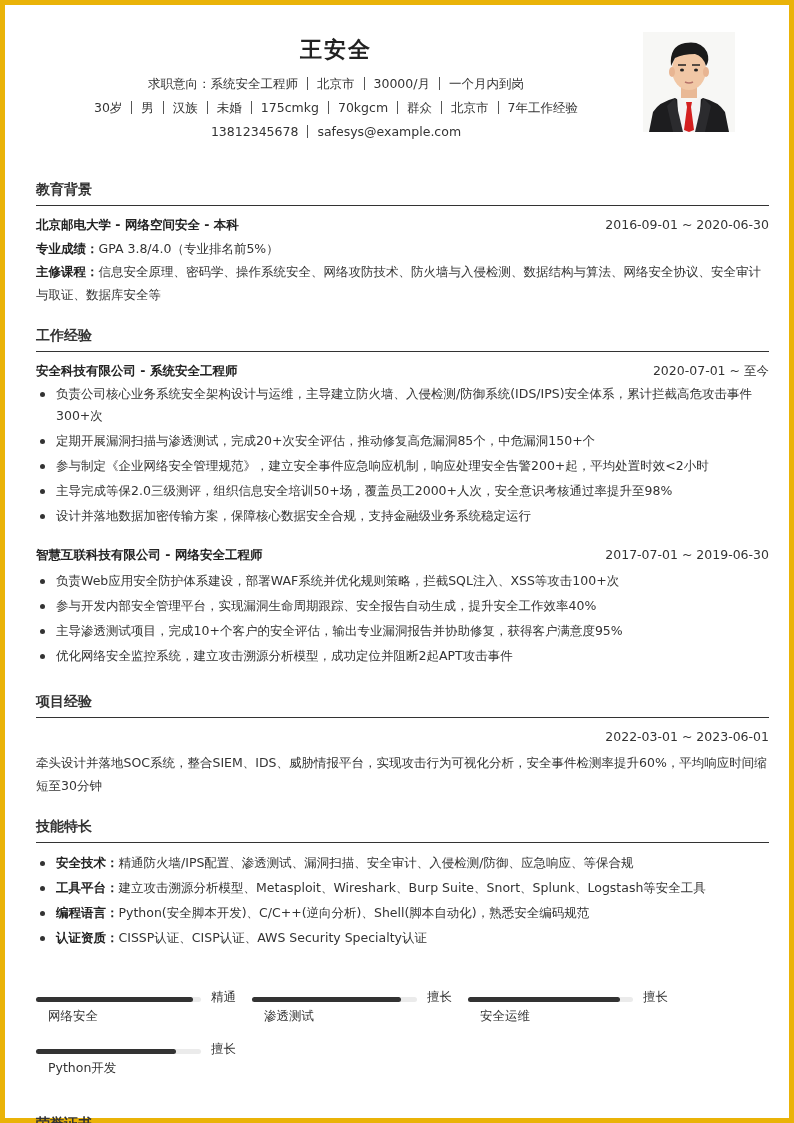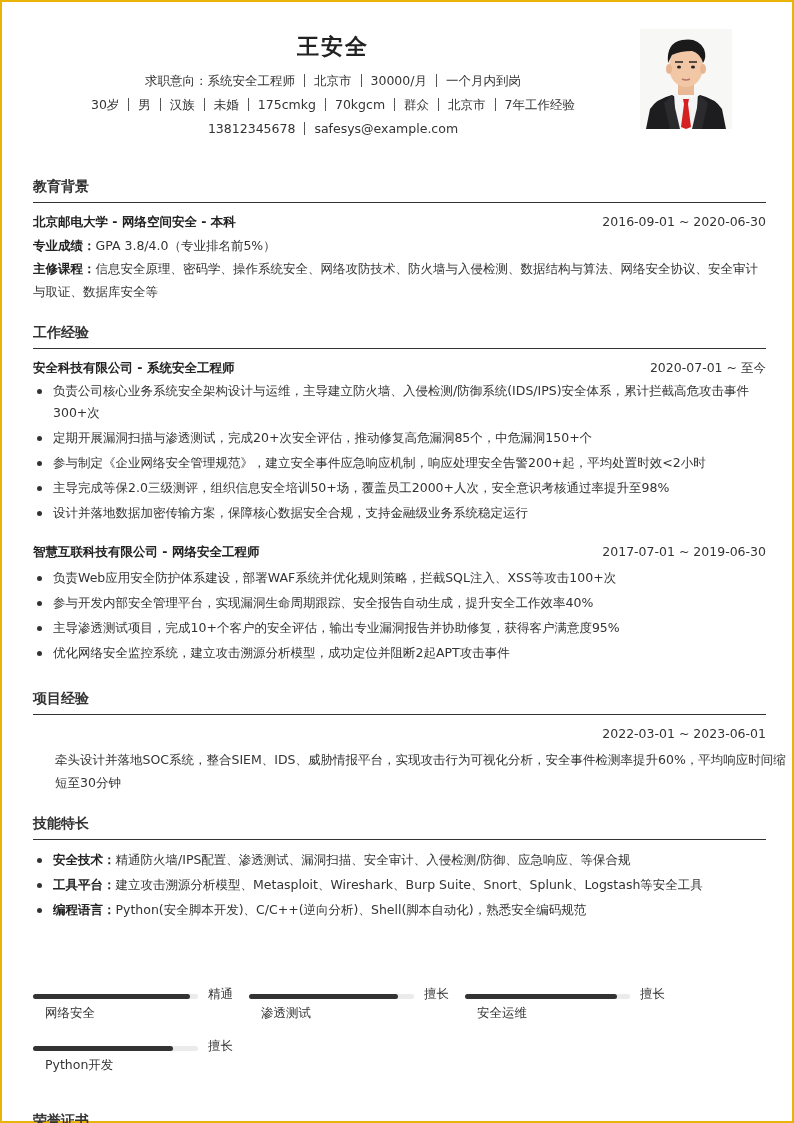--- a/index.html
+++ b/index.html
@@ -5,21 +5,21 @@
   * { box-sizing: border-box; margin: 0; padding: 0; }
   html, body { width: 794px; height: 1123px; overflow: hidden; background: #ffffff; }
   body {
     font-family: "DejaVu Sans", "Liberation Sans", sans-serif;
     color: #333333;
     font-size: 12.5px;
     position: relative;
   }
   .page {
     position: absolute; left: 0; top: 0; width: 794px; height: 1123px;
-    border: 2px solid #eab308;
+    border: 5px solid #eab308;
   }
   
   .header { position: absolute; left: 0; top: 0; width: 794px; height: 150px; }
   .name {
     position: absolute; left: 0; width: 662px; top: 30px;
     text-align: center; font-size: 22px; font-weight: bold; color: #222;
     letter-spacing: 2px;
   }
   .info-line {
     position: absolute; left: 0; width: 662px; text-align: center;
@@ -157,27 +157,28 @@
     <li>负责Web应用安全防护体系建设，部署WAF系统并优化规则策略，拦截SQL注入、XSS等攻击100+次</li>
     <li>参与开发内部安全管理平台，实现漏洞生命周期跟踪、安全报告自动生成，提升安全工作效率40%</li>
     <li>主导渗透测试项目，完成10+个客户的安全评估，输出专业漏洞报告并协助修复，获得客户满意度95%</li>
     <li>优化网络安全监控系统，建立攻击溯源分析模型，成功定位并阻断2起APT攻击事件</li>
   </ul>
 
   <div class="section-title" style="top:688px;">项目经验</div>
   <div class="row" style="top:724px;">
     <span class="right">2022-03-01 ~ 2023-06-01</span>
   </div>
-  <div class="para" style="top:746px;margin-left:22px;">牵头设计并落地SOC系统，整合SIEM、IDS、威胁情报平台，实现攻击行为可视化分析，安全事件检测率提升60%，平均响应时间缩短至30分钟</div>
+  <div class="para" style="top:746px;">牵头设计并落地SOC系统，整合SIEM、IDS、威胁情报平台，实现攻击行为可视化分析，安全事件检测率提升60%，平均响应时间缩短至30分钟</div>
 
   <div class="section-title" style="top:813px;">技能特长</div>
   <ul class="bullets" style="top:847px;">
     <li><b>安全技术：</b><span>精通防火墙/IPS配置、渗透测试、漏洞扫描、安全审计、入侵检测/防御、应急响应、等保合规</span></li>
     <li><b>工具平台：</b><span>建立攻击溯源分析模型、Metasploit、Wireshark、Burp Suite、Snort、Splunk、Logstash等安全工具</span></li>
     <li><b>编程语言：</b><span>Python(安全脚本开发)、C/C++(逆向分析)、Shell(脚本自动化)，熟悉安全编码规范</span></li>
+    <li><b>认证资质：</b><span>CISSP认证、CISP认证、AWS Security Specialty认证</span></li>
   </ul>
 
   <div class="skill" style="left:31px; top:988px;">
     <div class="track">
         <div class="fill" style="width:95%;"></div>
       </div>
     <span class="level">精通</span>
     <span class="sname">网络安全</span>
   </div>
   <div class="skill" style="left:247px; top:988px;">

